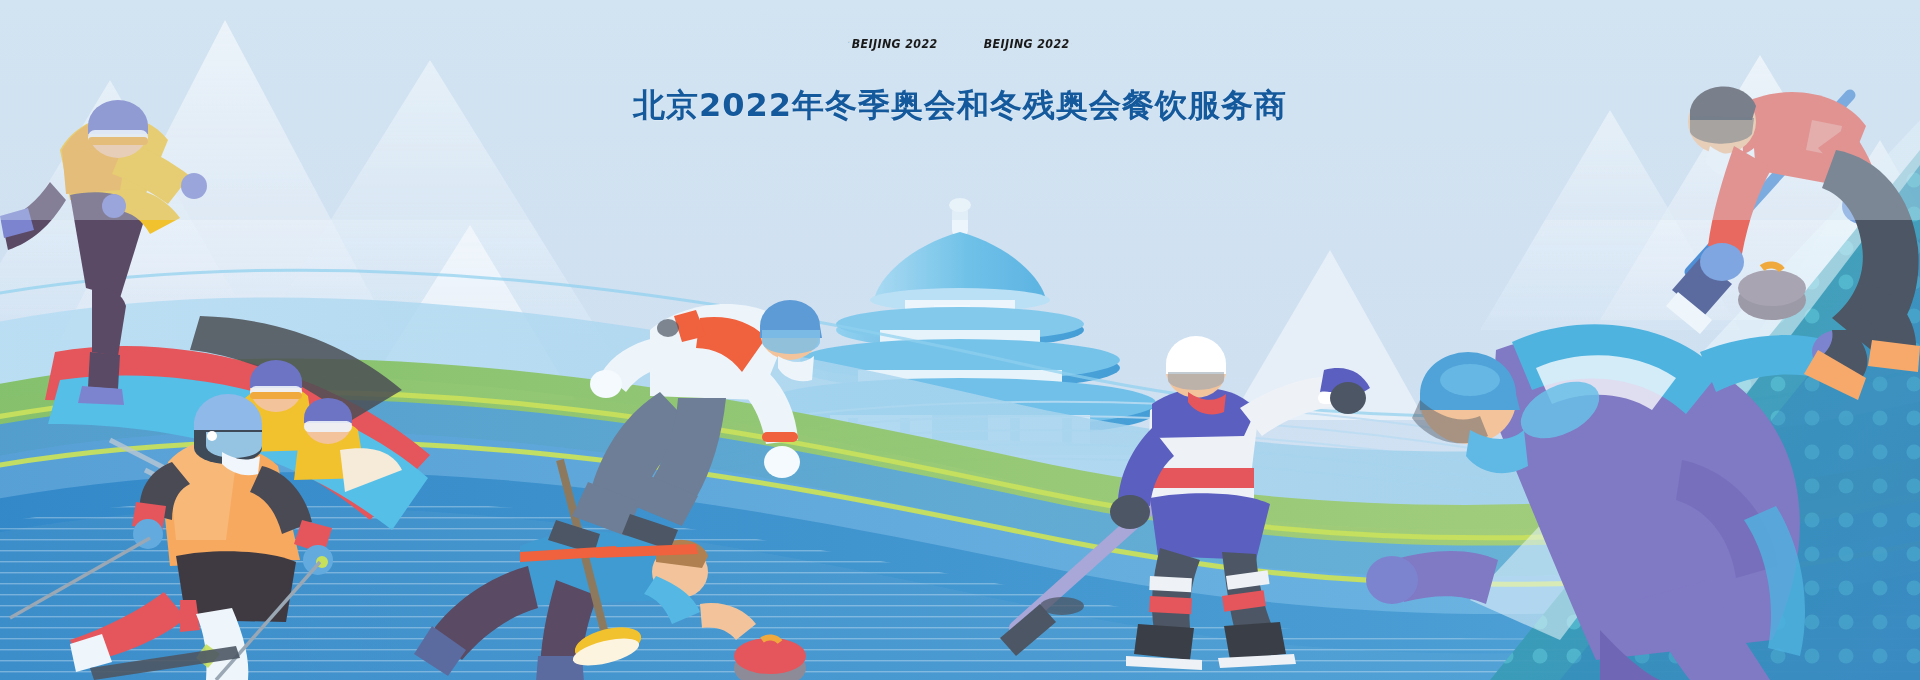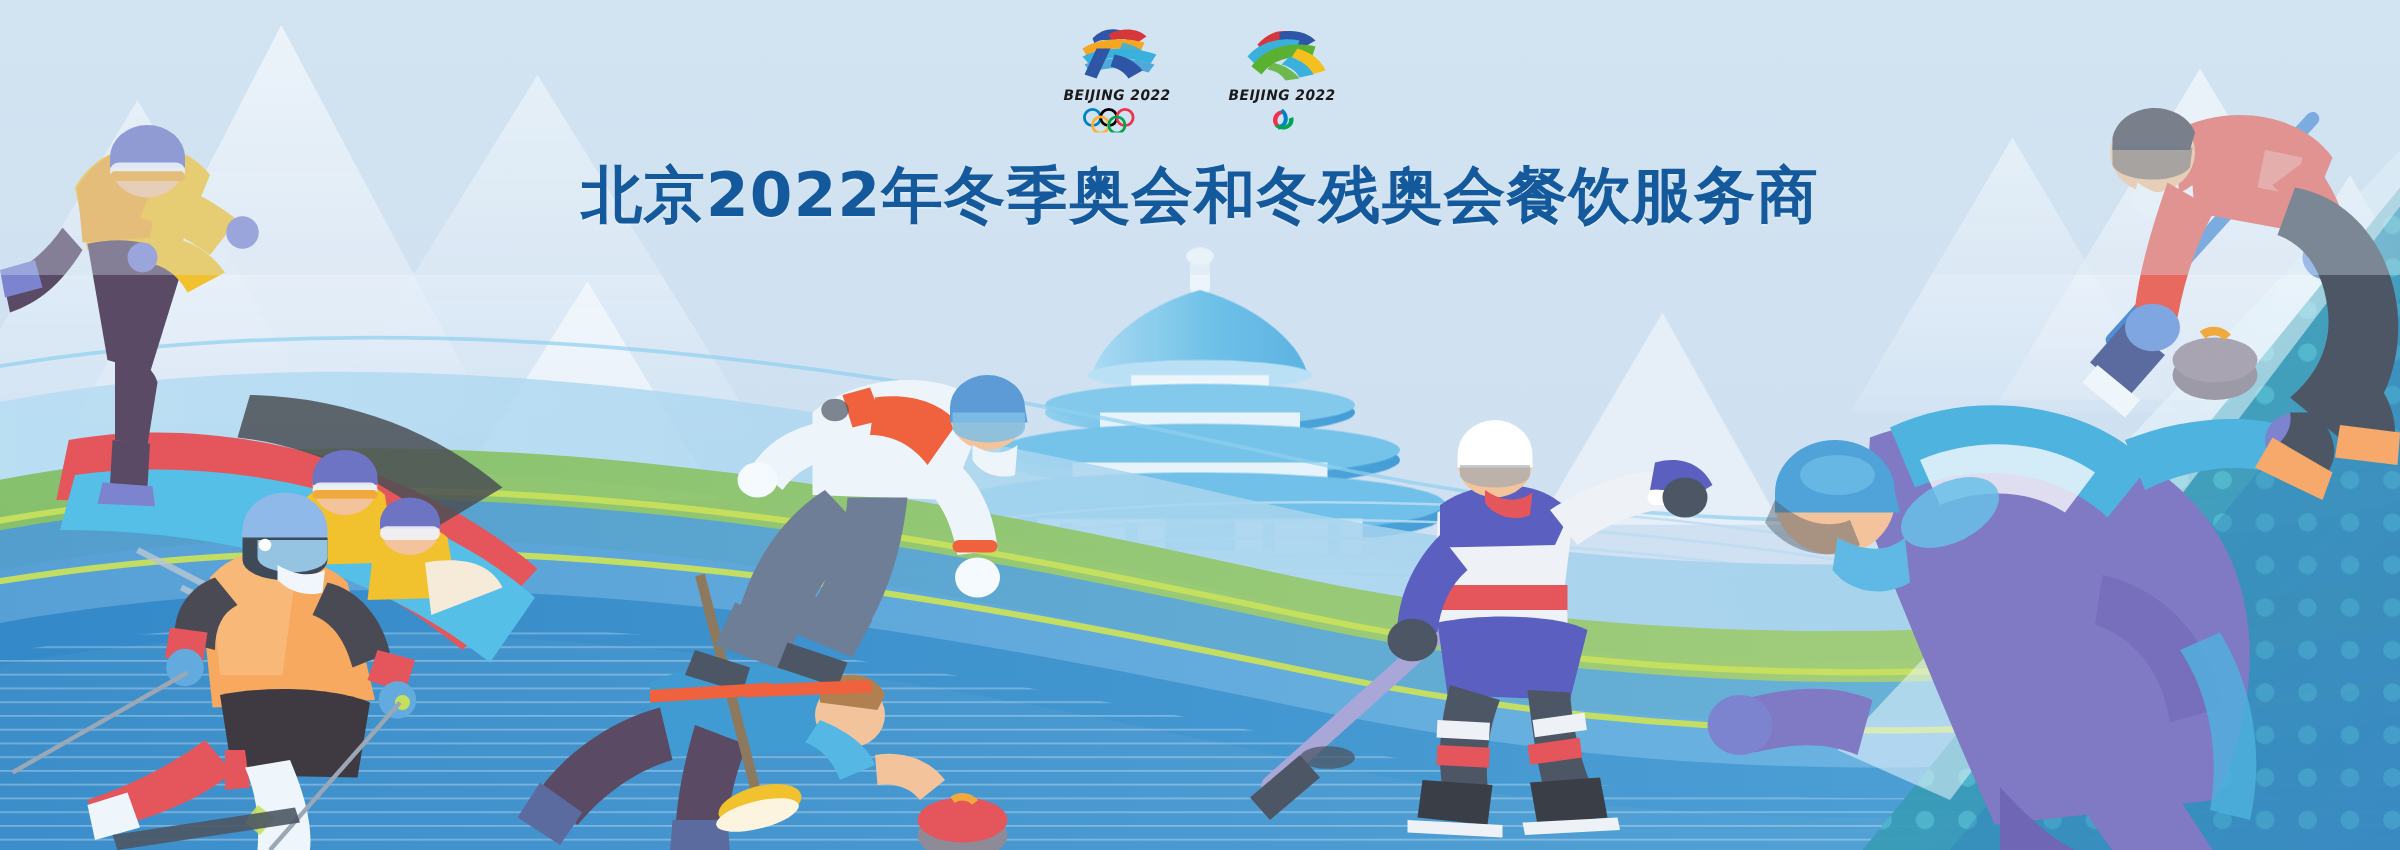--- a/index.html
+++ b/index.html
@@ -17,35 +17,35 @@
   
   #header{
     position:absolute;left:0;right:0;top:18px;
     display:flex;flex-direction:column;align-items:center;
     z-index:60;pointer-events:none;
   }
   #emblems{
     display:flex;gap:40px;align-items:flex-end;justify-content:center;
     pointer-events:auto;
   }
-  .emblem{width:92px;display:flex;flex-direction:column;align-items:center;}
+  .emblem{width:92px;display:flex;flex-direction:row;align-items:center;}
   .emblem .mark{height:48px;display:block;}
   .emblem .wordmark{
     font-family:"DejaVu Sans","Liberation Sans",sans-serif;
     font-style:italic;font-weight:700;
     font-size:11.5px;letter-spacing:.4px;color:#1a1a1a;
     margin-top:3px;white-space:nowrap;transform:scaleX(.96);
   }
   .emblem .sym{margin-top:3px;height:20px;display:block;}
 
   #title{
     margin-top:18px;
     font-family:"DejaVu Sans","Liberation Sans",sans-serif;
     font-weight:700;
-    font-size:49px;
+    font-size:32px;
     letter-spacing:1px;
     color:#14599b;
     white-space:nowrap;
     text-shadow:0 1px 0 rgba(255,255,255,.25);
     pointer-events:auto;
   }
 </style>
 </head>
 <body>
 

